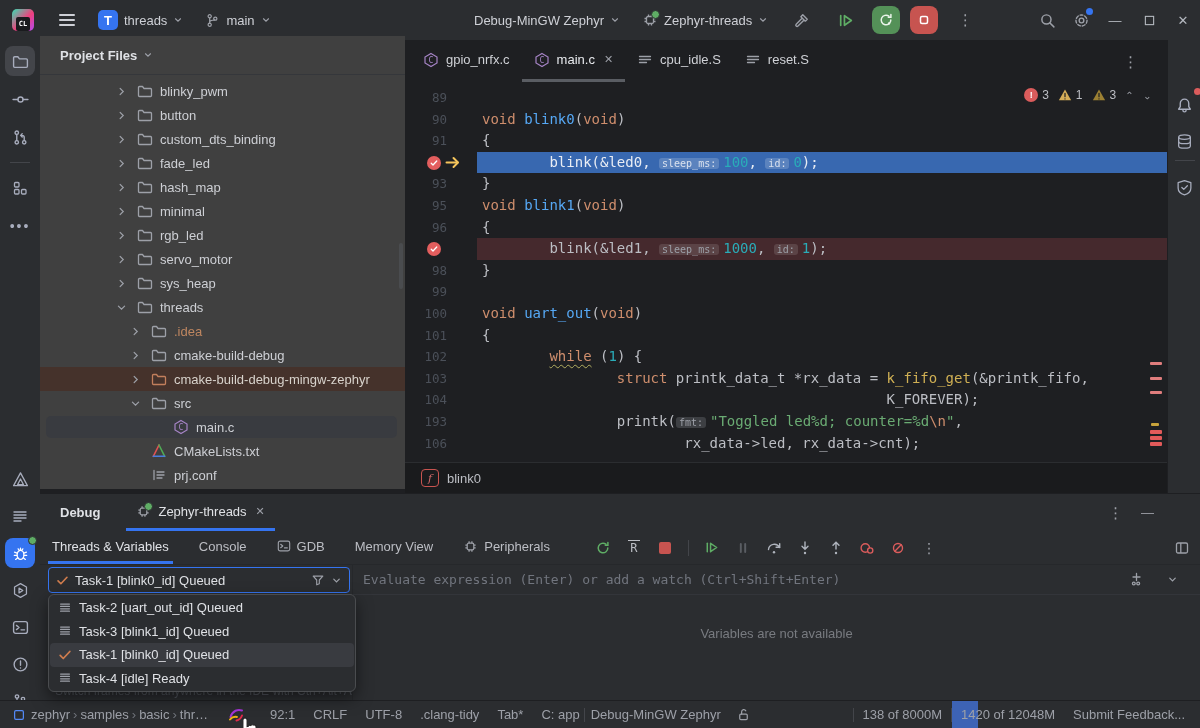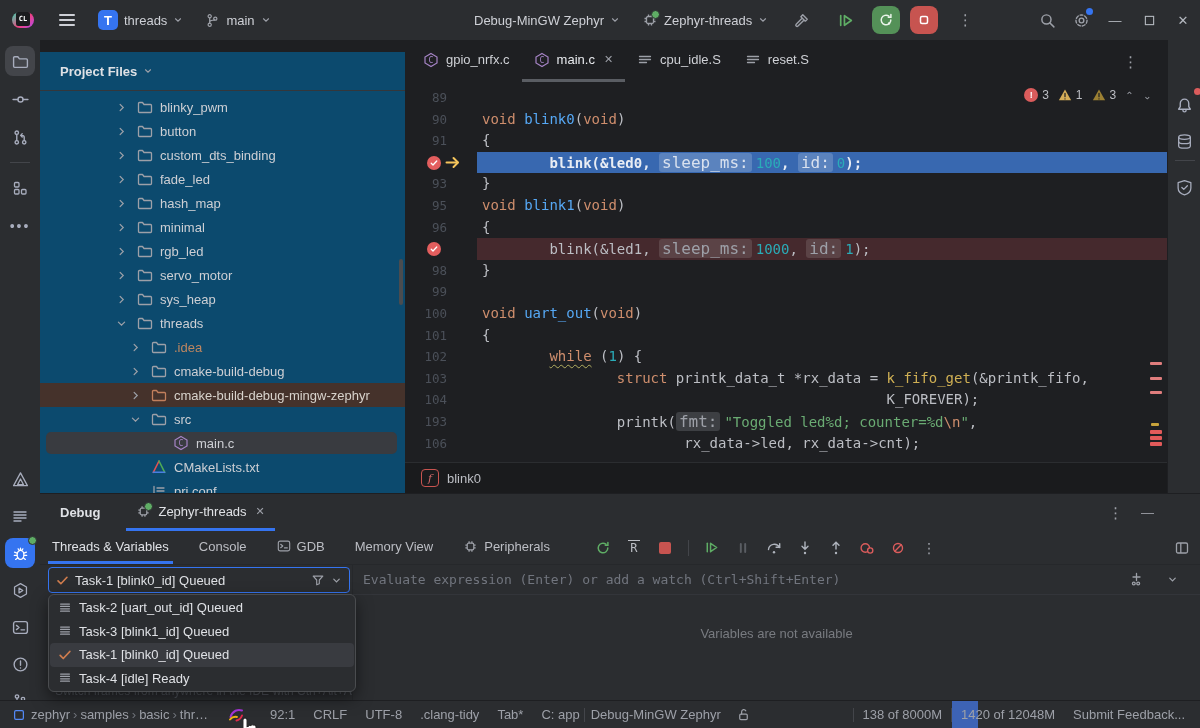--- a/index.html
+++ b/index.html
@@ -5,22 +5,22 @@
   html,body{margin:0;padding:0;background:#111;}
   .app{position:relative;width:1200px;height:728px;background:#1e1f22;overflow:hidden;
        font-family:"Liberation Sans",sans-serif;font-size:13px;color:#bcbec4;-webkit-font-smoothing:antialiased;}
   .ico{display:inline-flex;align-items:center;justify-content:center;color:#9da0a8;flex:none;}
   .ico svg{display:block;}
 
   
   .titlebar{position:absolute;left:0;top:0;width:1200px;height:40px;background:#2b2d30;border-bottom:1px solid #1e1f22;
             display:flex;align-items:center;}
   .tb-left{display:flex;align-items:center;gap:10px;padding-left:12px;}
-  .logo{width:22px;height:16px;border-radius:11px;background:linear-gradient(135deg,#35e0b4,#f0407c 55%,#b44bf0);
-        display:flex;align-items:flex-start;justify-content:center;}
+  .logo{width:22px;height:22px;border-radius:5px;background:linear-gradient(135deg,#35e0b4,#f0407c 55%,#b44bf0);
+        display:flex;align-items:flex-end;justify-content:center;}
   .logo i{width:14px;height:14px;border-radius:2px;background:#1a1b1e;color:#fff;font-style:normal;
           font-size:7px;font-weight:bold;display:flex;align-items:center;justify-content:center;font-family:"DejaVu Sans Mono",monospace;}
   .burger{width:30px;height:30px;display:flex;flex-direction:column;gap:3px;align-items:center;justify-content:center;margin-left:8px;}
   .burger b{width:16px;height:2px;background:#ced0d6;border-radius:1px;}
   .widget{display:flex;align-items:center;gap:6px;padding:4px 6px;border-radius:6px;color:#ced0d6;}
   .tbadge{width:20px;height:20px;border-radius:5px;background:#3574f0;color:#fff;font-weight:bold;font-size:13px;
           display:flex;align-items:center;justify-content:center;}
   .chev{color:#9da0a8;}
   .tb-center{position:absolute;left:468px;top:0;height:40px;display:flex;align-items:center;gap:10px;}
   .runbtn{width:28px;height:28px;border-radius:8px;display:flex;align-items:center;justify-content:center;}
@@ -41,21 +41,21 @@
   .sico{width:30px;height:30px;border-radius:8px;display:flex;align-items:center;justify-content:center;color:#a8adbd;position:relative;}
   .sico.sel{background:#43454a;}
   .sico.selblue{background:#3574f0;color:#fff;}
   .sdiv{width:20px;height:1px;background:#43454a;margin:2px 0;}
   .stripe-right{position:absolute;left:1167px;top:40px;width:33px;height:453px;background:#2b2d30;border-left:1px solid #1e1f22;}
   .sr{position:absolute;left:0;width:33px;display:flex;justify-content:center;}
   .bellwrap{position:relative;}
   .reddot{position:absolute;right:-1px;top:-2px;width:7px;height:7px;border-radius:50%;background:#db5c5c;}
 
   
-  .project{position:absolute;left:40px;top:52px;width:365px;height:453px;background:#0c4a6e;overflow:hidden;}
+  .project{position:absolute;left:40px;top:36px;width:365px;height:453px;background:#404040;overflow:hidden;}
   .pp-head{height:38px;display:flex;align-items:center;gap:6px;padding-left:20px;color:#dfe1e5;font-weight:bold;border-bottom:1px solid #35373b;}
   .tree{padding-top:4px;}
   .tree-row{height:24px;display:flex;align-items:center;white-space:nowrap;}
   .tree-row .chev{width:24px;display:flex;justify-content:center;}
   .chev-sp{width:24px;flex:none;}
   .tree-row .ico{width:18px;margin-right:6px;}
   .lv1{padding-left:72px;} .lv2{padding-left:86px;} .lv3{padding-left:108px;}
   .tlabel{color:#cdcfd4;}
   .tlabel.excluded{color:#be8660;}
   .tlabel.build-dir{color:#d8d3cc;}
@@ -86,22 +86,22 @@
   .gut{width:72px;flex:none;display:flex;justify-content:flex-end;align-items:center;box-sizing:border-box;
        padding-right:30px;color:#4b5059;font-size:12.5px;}
   .gut.icons{justify-content:flex-start;padding-left:22px;padding-right:0;gap:4px;}
   .txt{flex:1;white-space:pre;padding-left:5px;}
   .cl.exec .txt{background:#3868b0;}
   .cl.bp .txt{background:#45292d;}
   .bp-dot{width:14px;height:14px;border-radius:50%;background:#e35e5e;display:flex;align-items:center;justify-content:center;}
   .tk-kw{color:#cf8e6d;} .tk-fn{color:#56a8f5;} .tk-mc{color:#d0b054;} .tk-num{color:#2aacb8;}
   .tk-str{color:#6aab73;} .tk-esc{color:#cf8e6d;} .tk-pl{color:#bcbec4;}
   .tk-kwu{color:#cf8e6d;text-decoration:underline wavy #b3ae60;text-decoration-thickness:1px;text-underline-offset:3px;}
-  .cl.exec .tk-pl{color:#e9edf4;font-weight:bold;}
-  .tk-hint{background:#3d3f43;color:#9da0a8;border-radius:3px;padding:0 3px;margin-right:4px;font-size:16px;}
+  .cl.exec .tk-pl{color:#e9edf4;}
+  .tk-hint{background:#3d3f43;color:#9da0a8;border-radius:3px;padding:0 3px;margin-right:4px;font-size:10px;}
   .cl.exec .tk-hint{background:rgba(255,255,255,.18);color:#d9e1ee;}
   .cl.bp .tk-hint{background:rgba(255,255,255,.12);}
   .marks{position:absolute;right:5px;top:0;width:14px;height:422px;z-index:6;}
   .mk{position:absolute;right:0;border-radius:1px;}
   .mk.pink{width:12px;height:3px;background:#e07d7d;}
   .mk.yellow{width:8px;height:3px;background:#c8a33b;right:3px;}
   .mk.red{width:12px;height:3.5px;background:#e25a5a;}
   .crumbbar{position:absolute;left:0;right:0;top:422px;height:31px;background:#1a1b1d;border-top:1px solid #2b2d30;
             display:flex;align-items:center;gap:8px;padding-left:16px;box-sizing:border-box;}
   .f-ico{width:16px;height:16px;border:1px solid #c75450;border-radius:4px;color:#d26a6a;

